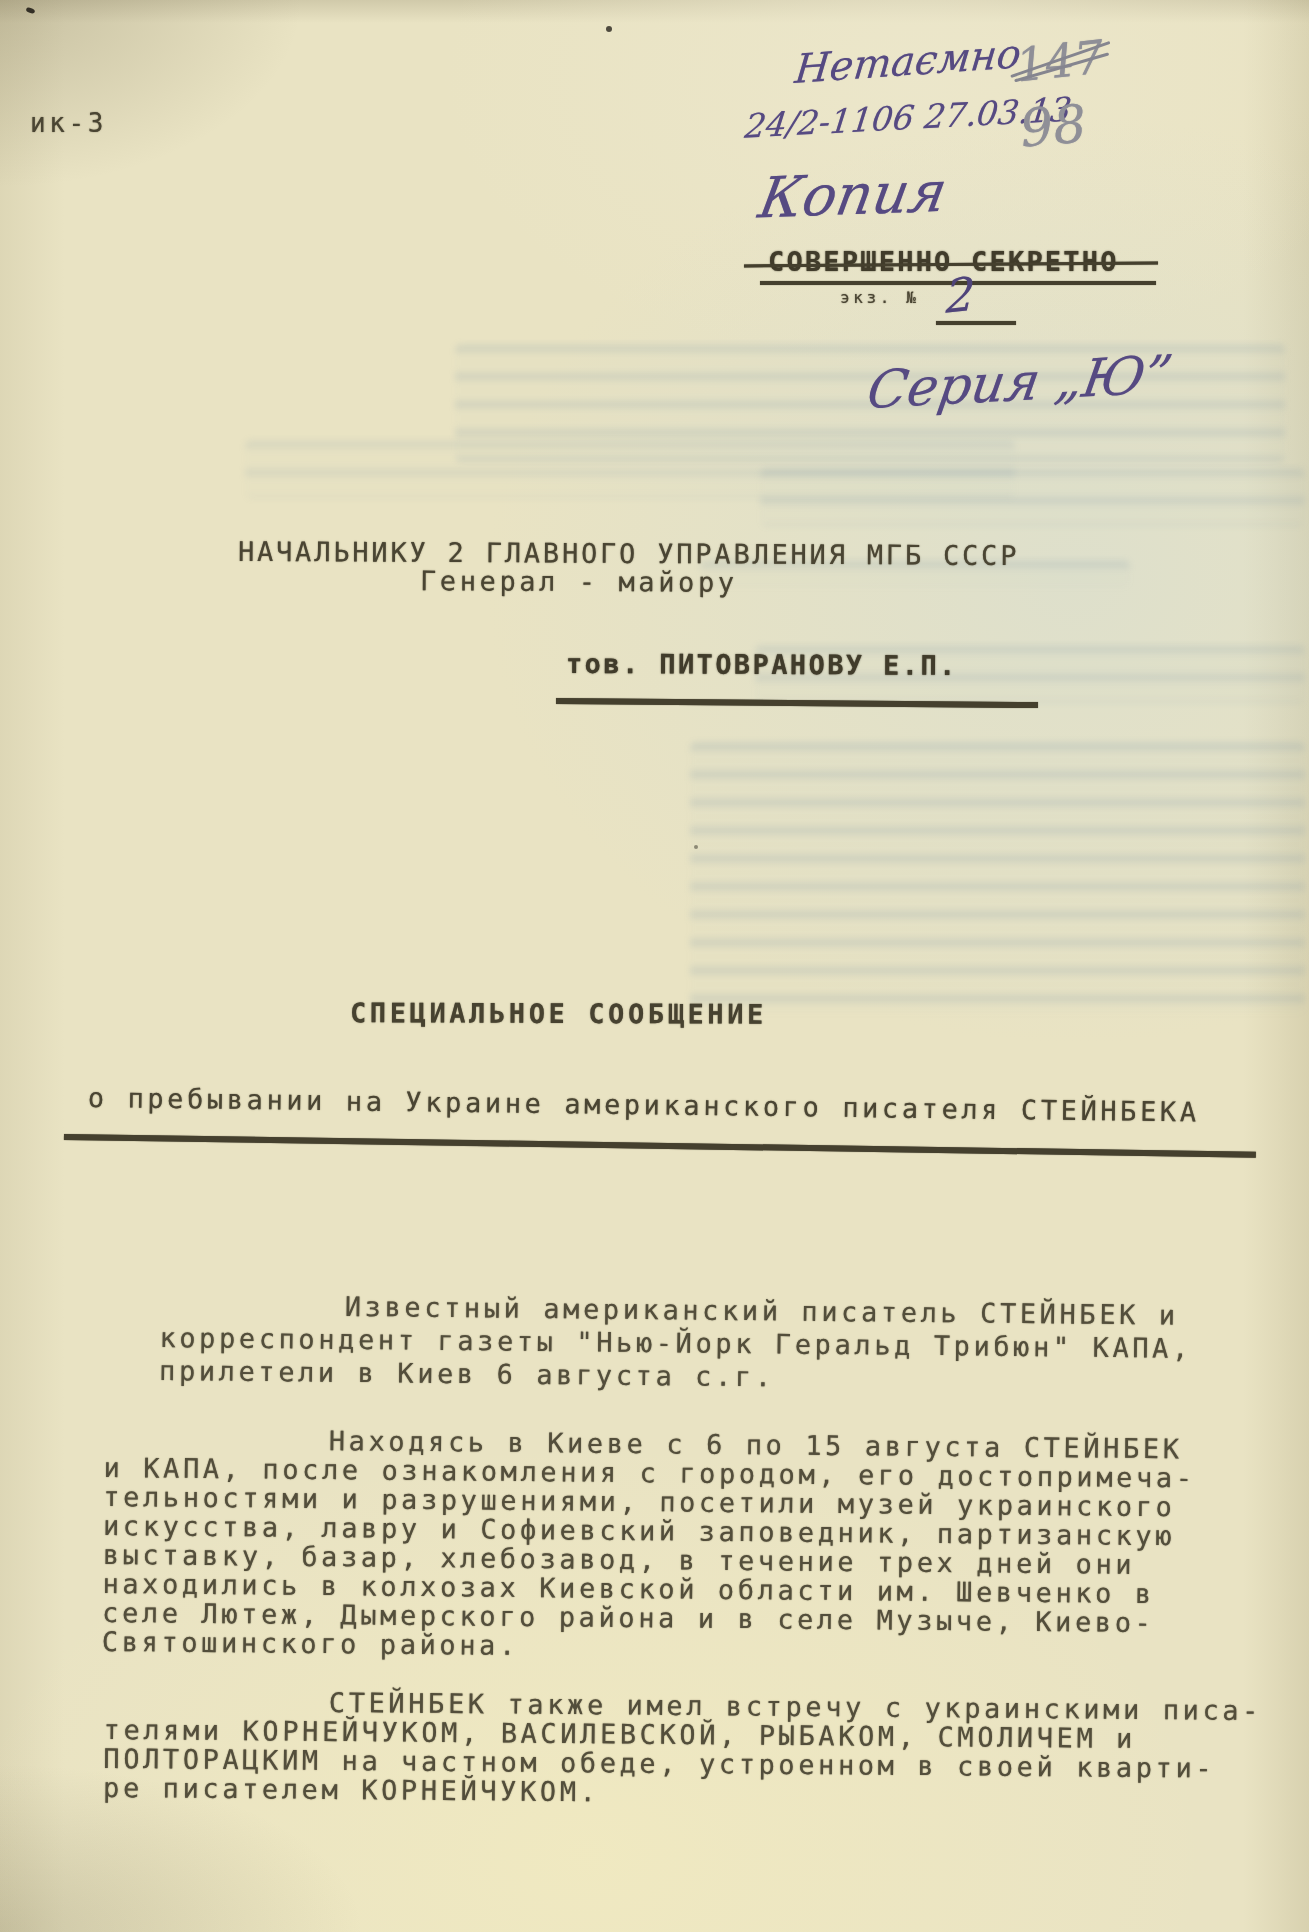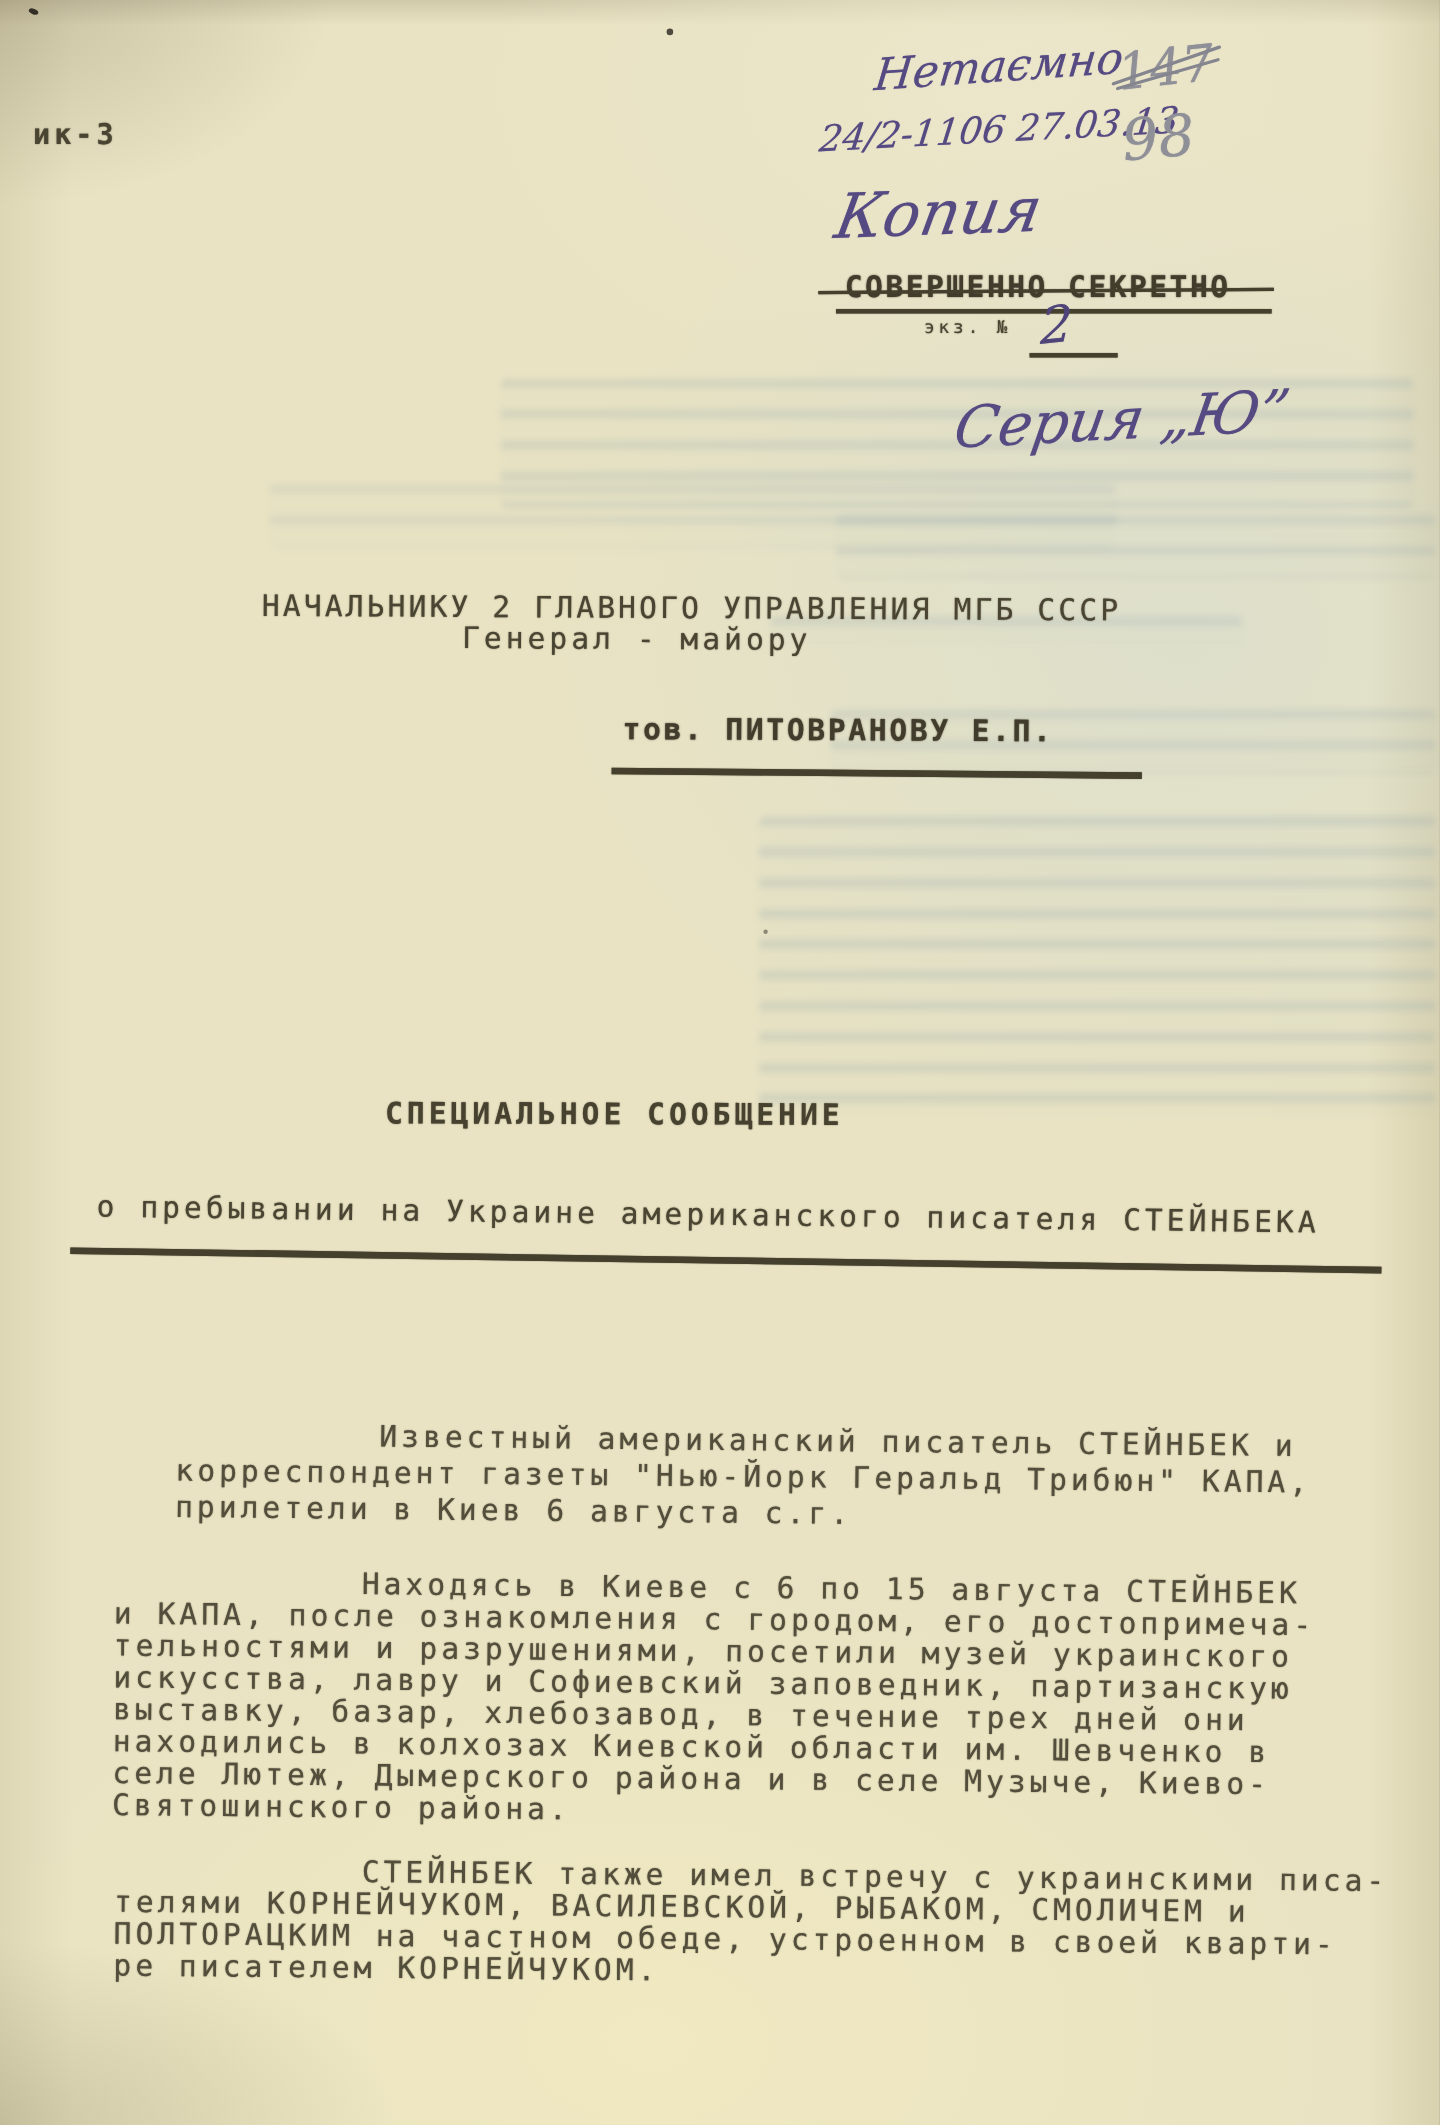--- a/index.html
+++ b/index.html
@@ -54,21 +54,21 @@
   <div class="abs ghost" style="left:245px; top:440px; width:770px; height:58px; opacity:.5;"></div>
   <div class="abs ghost" style="left:760px; top:468px; width:545px; height:58px; opacity:.6;"></div>
   <div class="abs ghost" style="left:700px; top:560px; width:430px; height:28px; opacity:.6;"></div>
   <div class="abs ghost" style="left:755px; top:645px; width:550px; height:58px; opacity:.6;"></div>
   <div class="abs ghost" style="left:690px; top:742px; width:615px; height:272px; opacity:.7;"></div>
 
   <div class="abs speck" style="left:26px; top:8px; width:9px; height:5px; transform:rotate(20deg);"></div>
   <div class="abs speck" style="left:606px; top:26px; width:6px; height:6px; opacity:.85;"></div>
   <div class="abs speck" style="left:694px; top:845px; width:4px; height:4px; opacity:.5;"></div>
 
-  <div class="abs typed" style="left:30px; top:110px; font-size:26px;font-weight:bold;">ик-3</div>
+  <div class="abs typed" style="left:30px; top:110px; font-size:26px;">ик-3</div>
 
   <div class="abs hw" style="left:795px; top:38px; font-size:40px; transform:rotate(-4deg) skewX(-10deg);">Нетаємно</div>
   <div class="abs hw" style="left:745px; top:98px; font-size:33px; transform:rotate(-3deg) skewX(-10deg);">24/2-1106 27.03.13</div>
 
   <div class="abs pencil" style="left:1016px; top:34px; font-size:46px; transform:rotate(-6deg);">
     <span>147</span>
     <span class="strike47" style="left:-8px; top:24px; width:120%; transform:rotate(-13deg);"></span>
     <span class="strike47" style="left:-4px; top:32px; width:112%; transform:rotate(-10deg);"></span>
   </div>
   <div class="abs pencil" style="left:1020px; top:96px; font-size:52px; transform:rotate(-5deg);">98</div>

